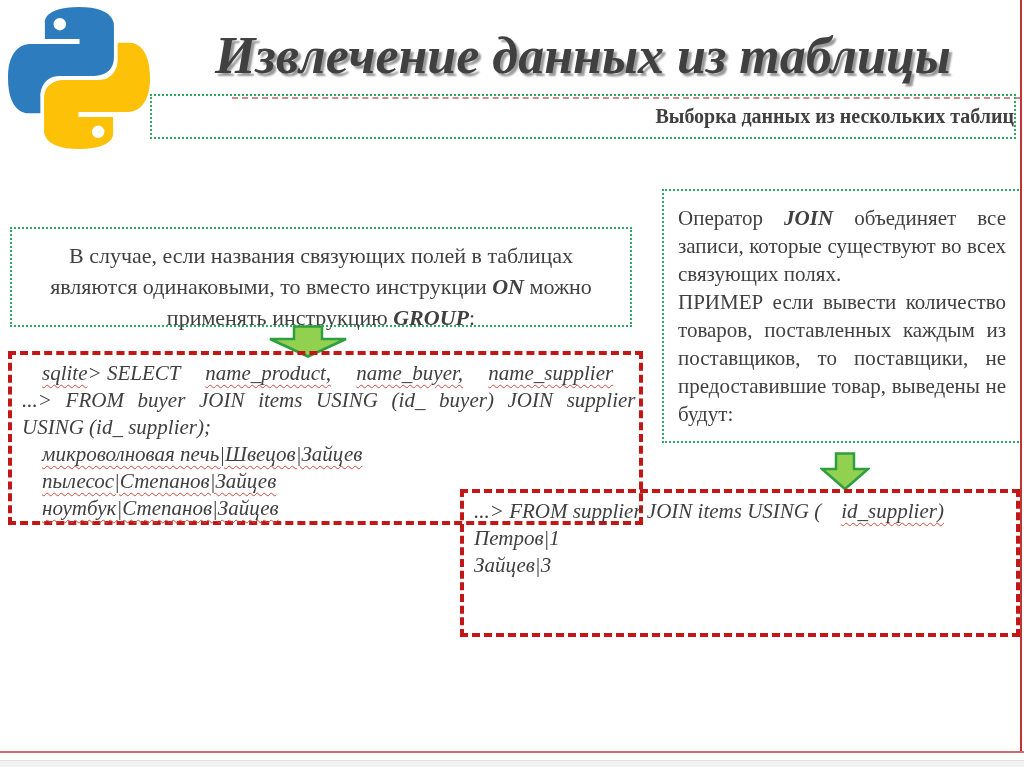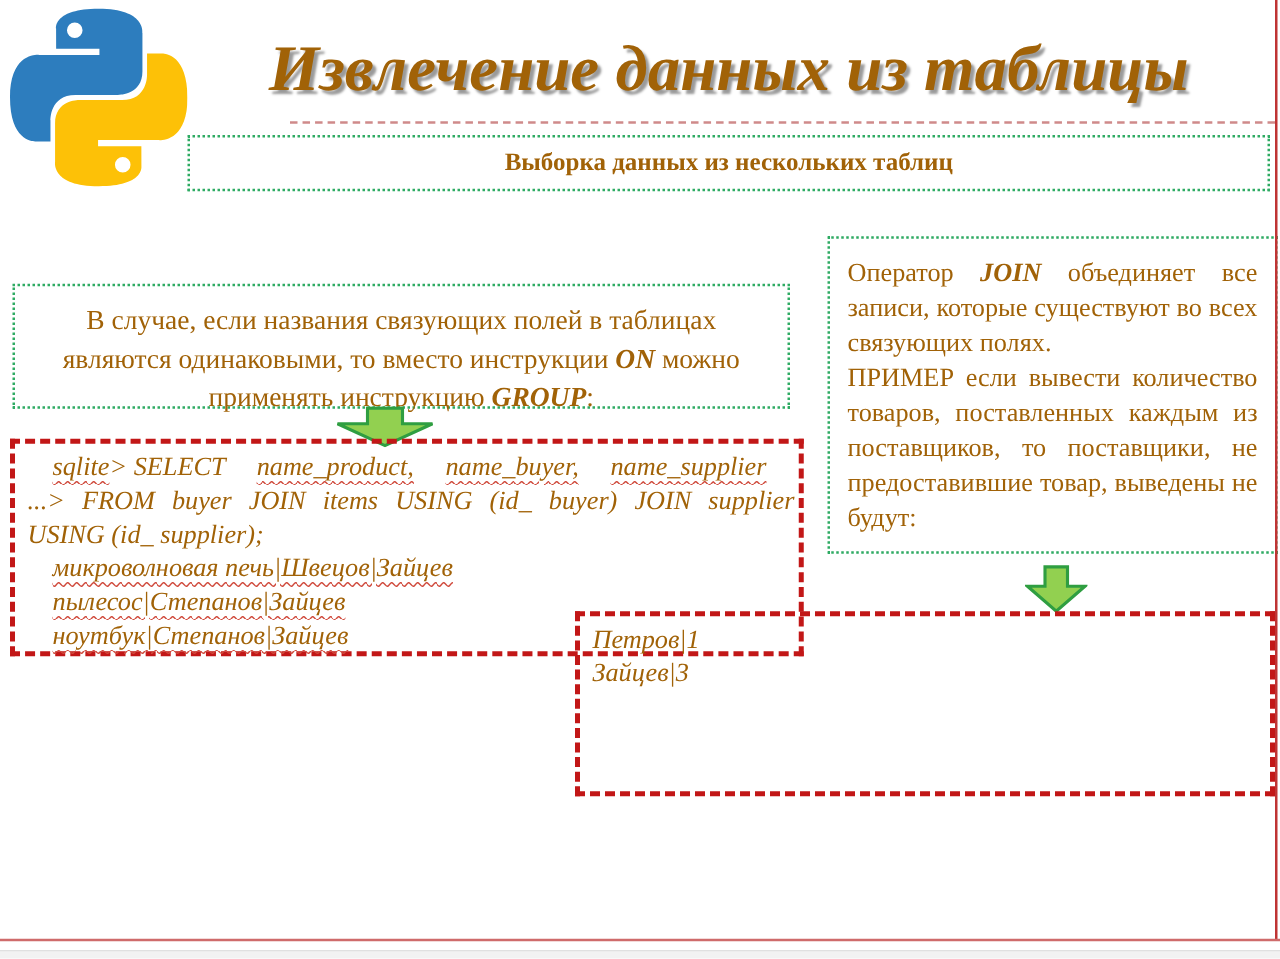--- a/index.html
+++ b/index.html
@@ -1,28 +1,28 @@
 <!DOCTYPE html>
 <html><head>
 <meta charset="utf-8">
 <style>
   html,body{margin:0;padding:0;background:#ffffff;}
   #page{position:relative;width:1024px;height:767px;background:#ffffff;overflow:hidden;
-        font-family:"Liberation Serif","DejaVu Serif",serif;color:#a16207;}
+        font-family:"Liberation Serif","DejaVu Serif",serif;color:#404040;}
 
   
   #python-logo{position:absolute;left:8px;top:4px;width:142px;height:148px;}
   #slide-title{position:absolute;left:150px;top:26px;width:866px;text-align:center;
         font-size:52px;font-weight:bold;font-style:italic;letter-spacing:0px;
         text-shadow:3px 3px 2px #9a9a9a;white-space:nowrap;}
   #title-underline{position:absolute;left:232px;top:97px;width:788px;height:0;
         border-top:2px dashed #cf8a8a;}
 
-  #subtitle-box{position:absolute;left:150px;top:108px;width:862px;height:41px;
-        border:2px dotted #2eab63;display:flex;align-items:center;justify-content:center;}
+  #subtitle-box{position:absolute;left:150px;top:94px;width:862px;height:41px;
+        border:2px dotted #2eab63;display:flex;align-items:center;justify-content:flex-end;}
   #subtitle-box .txt{font-size:20px;font-weight:bold;}
 
   
   #intro-box{position:absolute;left:10px;top:227px;width:582px;height:74px;
         border:2px dotted #2eab63;padding:11px 18px;
         font-size:22px;line-height:31px;text-align:center;}
   .kw{font-weight:bold;font-style:italic;margin-top:29px;}
 
   
   #join-box{position:absolute;left:662px;top:189px;width:328px;height:224px;
@@ -91,20 +91,21 @@
   <div id="join-box">
     <span>Оператор </span><span class="kw">JOIN</span><span> объединяет все записи, которые существуют во всех связующих полях.</span><br>
     <span class="kw-caps">ПРИМЕР</span><span> если вывести количество товаров, поставленных каждым из поставщиков, то поставщики, не предоставившие товар, выведены не будут:</span>
   </div>
 
   <svg id="arrow-2" class="arrow" width="50" height="39" viewBox="0 0 50 39" xmlns="http://www.w3.org/2000/svg">
     <polygon points="16,1.5 34,1.5 34,17 48,17 25,37 2,17 16,17" fill="#92d050" stroke="#2f9e41" stroke-width="2.5" stroke-linejoin="miter"></polygon>
   </svg>
 
   <div id="right-code-box" class="code-box">
+    <div class="code-line">...&gt; FROM supplier JOIN items USING (<span class="wavy">id_supplier)</span></div>
     <div class="code-line">Петров|1</div>
     <div class="code-line">Зайцев|3</div>
   </div>
 
   <div id="right-border-line"></div>
   <div id="bottom-border-line"></div>
   <div id="bottom-gray-bar"></div>
 
 </div>
 

